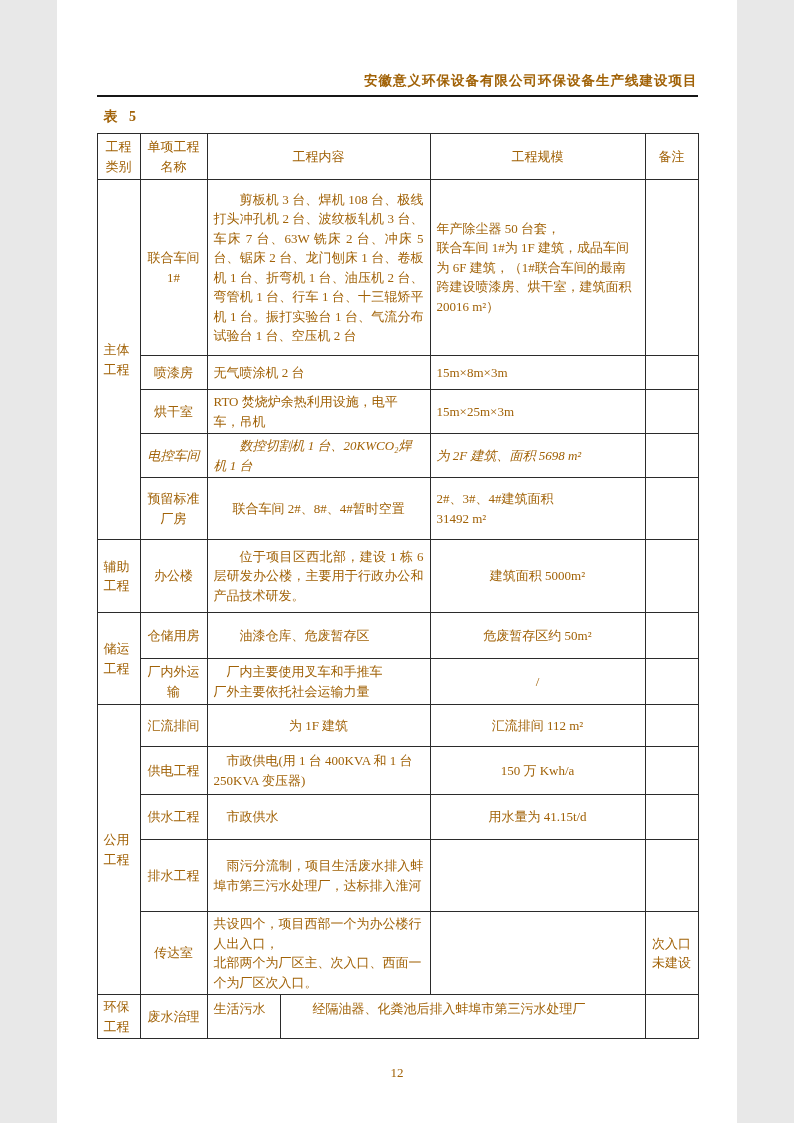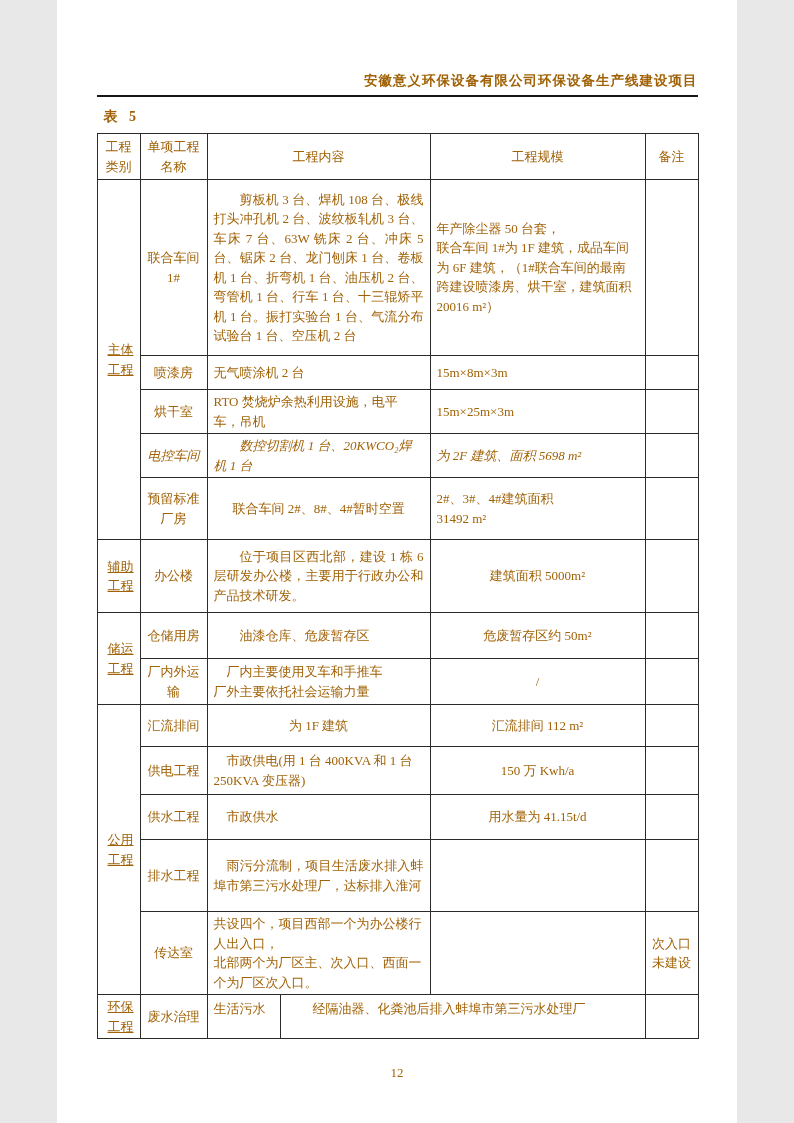--- a/index.html
+++ b/index.html
@@ -26,21 +26,21 @@
     border-collapse:collapse;table-layout:fixed;width:601px;
     font-size:13px;line-height:1.5;
   }
   table.main td,table.main th{
     border:1px solid #2b2b2b;padding:2px 6px;vertical-align:middle;
     font-weight:normal;overflow:hidden;box-sizing:border-box;
   }
   col.c1{width:43px}col.c2{width:67px}col.c3a{width:73px}
   col.c3b{width:150px}col.c4{width:215px}col.c5{width:53px}
   th{ text-align:center;padding:2px 4px; }
-  td.cat{text-align:right;padding:2px 7px;text-decoration:underline;}
+  td.cat{text-align:left;padding:2px 7px;}
   td.name{text-align:center;padding:2px 8px;}
   td.note{text-align:center;padding:2px 9px;}
   .c{text-align:center;}
   .l{text-align:left;}
   .j{text-align:justify;}
   .ind1{text-indent:1em;}
   .ind2{text-indent:2em;margin-left:30px;}
   .pre{white-space:pre-line;}
   .vtop{vertical-align:top !important;padding-top:4px !important;}
   .footer-page{

